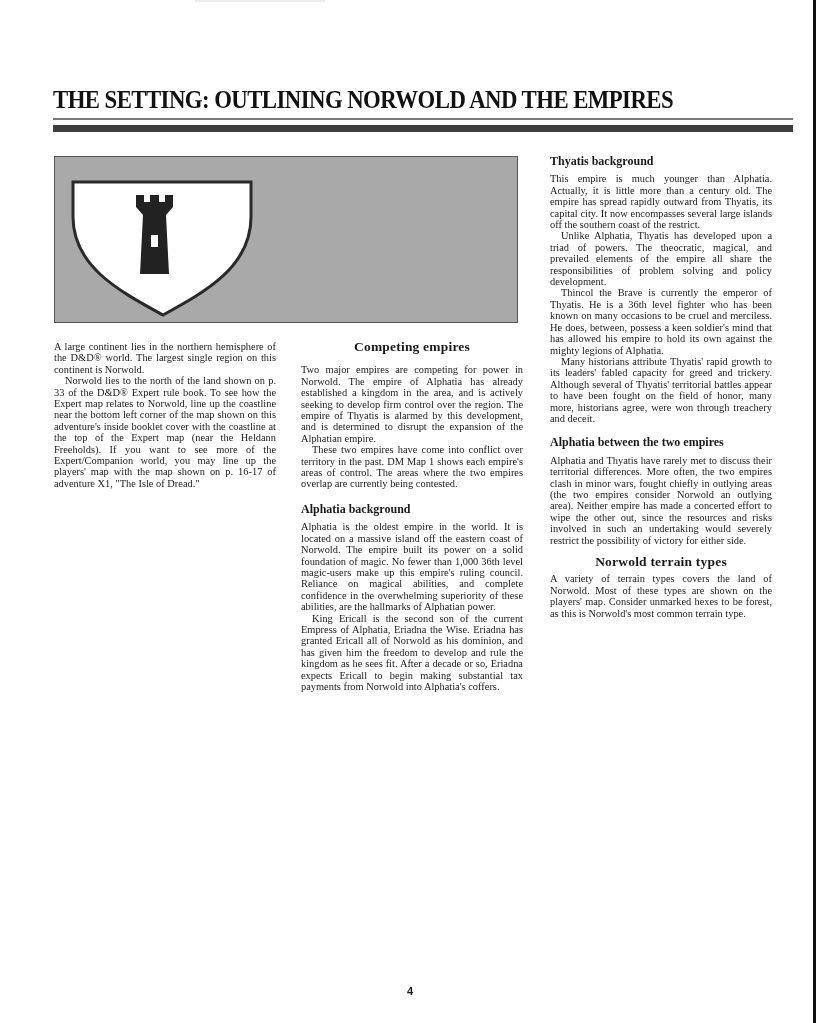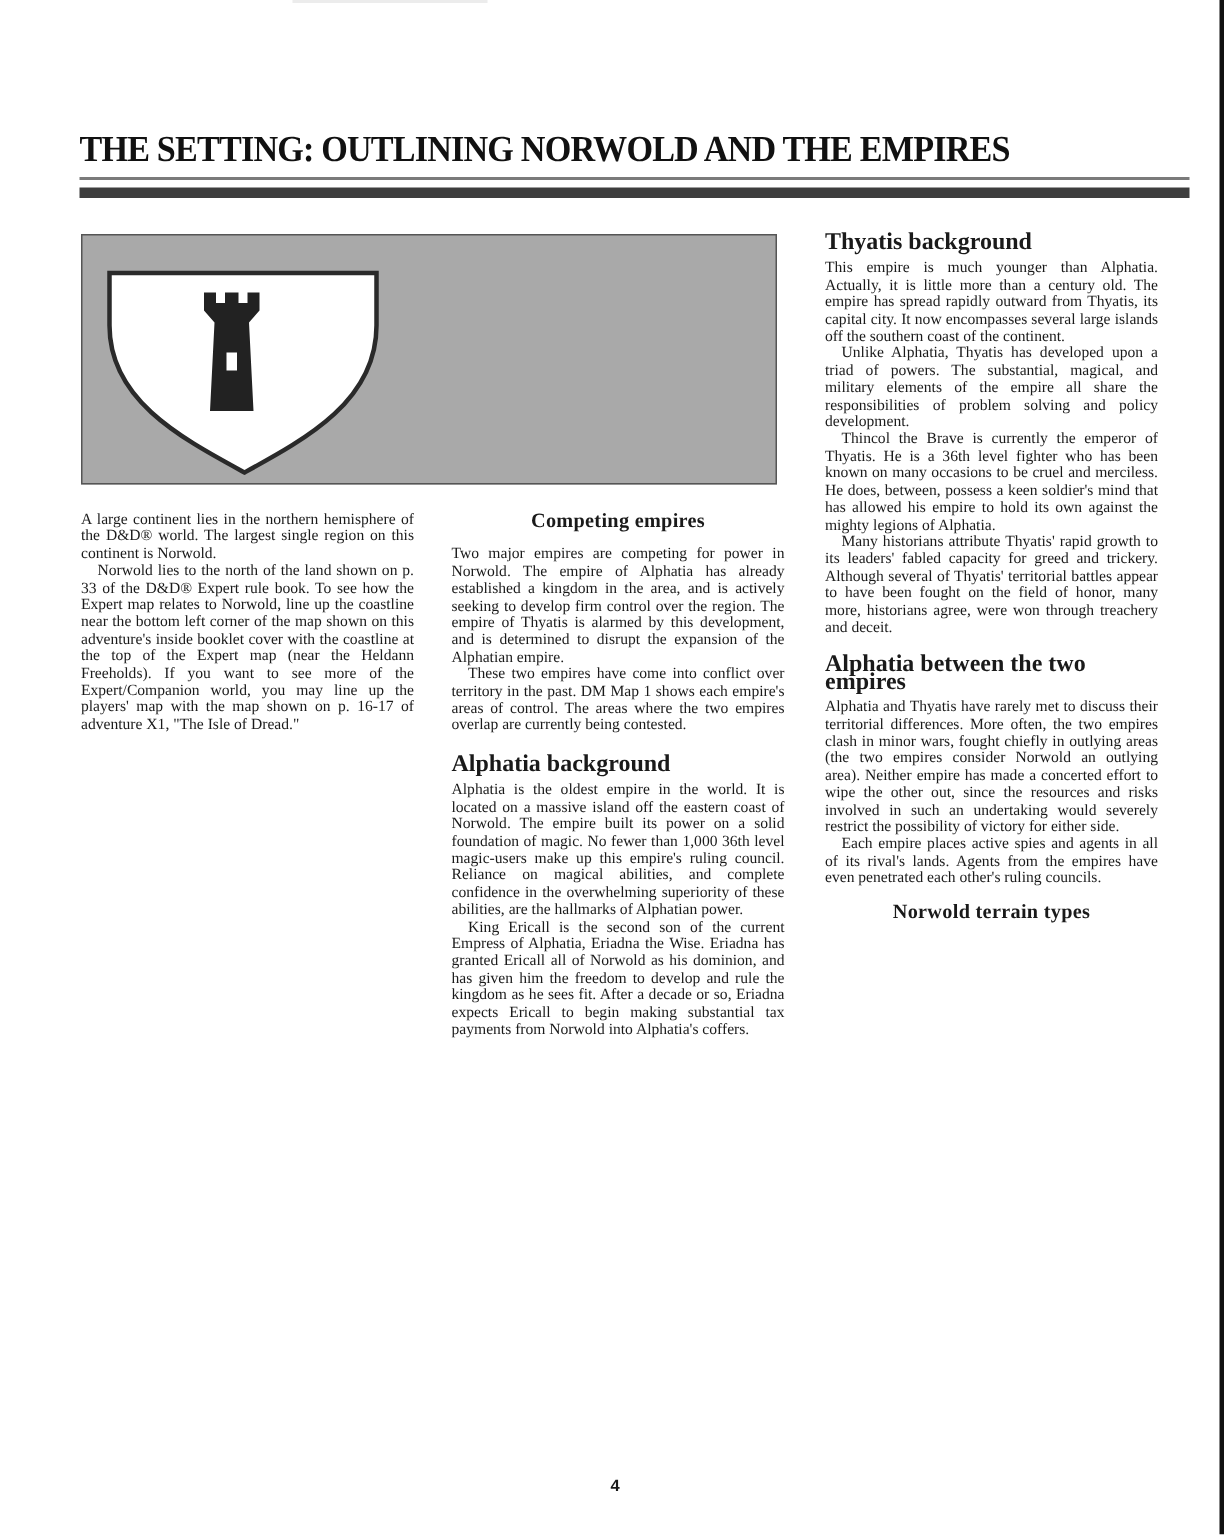--- a/index.html
+++ b/index.html
@@ -11,21 +11,21 @@
   .rule-thick { position:absolute; left:53px; top:125px; width:740px; height:7px; background:#3e3e3e; }
   .figure { position:absolute; left:54px; top:156px; width:464px; height:167px; background:#a9a9a9; border:1px solid #555; box-sizing:border-box; }
   .figure svg { position:absolute; left:0; top:0; }
   .col { position:absolute; font-size:10.4px; line-height:11.4px; text-align:justify; }
   .col p { margin:0; text-indent:0; }
   .col p.ind { text-indent:11px; }
   .col1 { left:54px; top:341px; width:222px; }
   .col2 { left:301px; top:341px; width:222px; }
   .col3 { left:550px; top:156px; width:222px; }
   h2.center { font-size:13.5px; font-weight:bold; text-align:center; margin:0 0 12px 0; letter-spacing:0.2px; }
-  h3.left { font-size:16px; font-weight:bold; text-align:left; margin:0 0 6px 0; }
+  h3.left { font-size:12px; font-weight:bold; text-align:left; margin:0 0 6px 0; }
   .gap { height:12px; }
   .page-num { position:absolute; left:407px; top:985px; font-family:"Liberation Sans", sans-serif; font-weight:bold; font-size:11px; }
 </style>
 </head>
 <body>
 
 <div class="top-mark"></div>
 <div class="right-edge"></div>
 
 <h1 class="title" style="margin:0;">THE SETTING: OUTLINING NORWOLD AND THE EMPIRES</h1>
@@ -52,25 +52,25 @@
   <p>Two major empires are competing for power in Norwold. The empire of Alphatia has already established a kingdom in the area, and is actively seeking to develop firm control over the region. The empire of Thyatis is alarmed by this development, and is determined to disrupt the expansion of the Alphatian empire.</p>
   <p class="ind">These two empires have come into conflict over territory in the past. DM Map 1 shows each empire's areas of control. The areas where the two empires overlap are currently being contested.</p>
   <div class="gap" style="height:14px;"></div>
   <h3 class="left">Alphatia background</h3>
   <p>Alphatia is the oldest empire in the world. It is located on a massive island off the eastern coast of Norwold. The empire built its power on a solid foundation of magic. No fewer than 1,000 36th level magic-users make up this empire's ruling council. Reliance on magical abilities, and complete confidence in the overwhelming superiority of these abilities, are the hallmarks of Alphatian power.</p>
   <p class="ind">King Ericall is the second son of the current Empress of Alphatia, Eriadna the Wise. Eriadna has granted Ericall all of Norwold as his dominion, and has given him the freedom to develop and rule the kingdom as he sees fit. After a decade or so, Eriadna expects Ericall to begin making substantial tax payments from Norwold into Alphatia's coffers.</p>
 </div>
 
 <div class="col col3">
   <h3 class="left">Thyatis background</h3>
-  <p>This empire is much younger than Alphatia. Actually, it is little more than a century old. The empire has spread rapidly outward from Thyatis, its capital city. It now encompasses several large islands off the southern coast of the continent.</p>
-  <p class="ind">Unlike Alphatia, Thyatis has developed upon a triad of powers. The substantial, magical, and military elements of the empire all share the responsibilities of problem solving and policy development.</p>
+  <p>This empire is much younger than Alphatia. Actually, it is little more than a century old. The empire has spread rapidly outward from Thyatis, its capital city. It now encompasses several large islands off the southern coast of the restrict.</p>
+  <p class="ind">Unlike Alphatia, Thyatis has developed upon a triad of powers. The theocratic, magical, and prevailed elements of the empire all share the responsibilities of problem solving and policy development.</p>
   <p class="ind">Thincol the Brave is currently the emperor of Thyatis. He is a 36th level fighter who has been known on many occasions to be cruel and merciless. He does, between, possess a keen soldier's mind that has allowed his empire to hold its own against the mighty legions of Alphatia.</p>
   <p class="ind">Many historians attribute Thyatis' rapid growth to its leaders' fabled capacity for greed and trickery. Although several of Thyatis' territorial battles appear to have been fought on the field of honor, many more, historians agree, were won through treachery and deceit.</p>
   <div class="gap" style="height:13px;"></div>
   <h3 class="left">Alphatia between the two empires</h3>
   <p>Alphatia and Thyatis have rarely met to discuss their territorial differences. More often, the two empires clash in minor wars, fought chiefly in outlying areas (the two empires consider Norwold an outlying area). Neither empire has made a concerted effort to wipe the other out, since the resources and risks involved in such an undertaking would severely restrict the possibility of victory for either side.</p>
-  <p class="ind">Each empire places active spies and agents in all of its rival's lands. Agents from the empires have even penetrated each other's ruling councils.</p>
   <div class="gap" style="height:10px;"></div>
   <h2 class="center" style="margin-bottom:6px;">Norwold terrain types</h2>
+  <p>A variety of terrain types covers the land of Norwold. Most of these types are shown on the players' map. Consider unmarked hexes to be forest, as this is Norwold's most common terrain type.</p>
 </div>
 
 <div class="page-num">4</div>
 
 </body></html>

